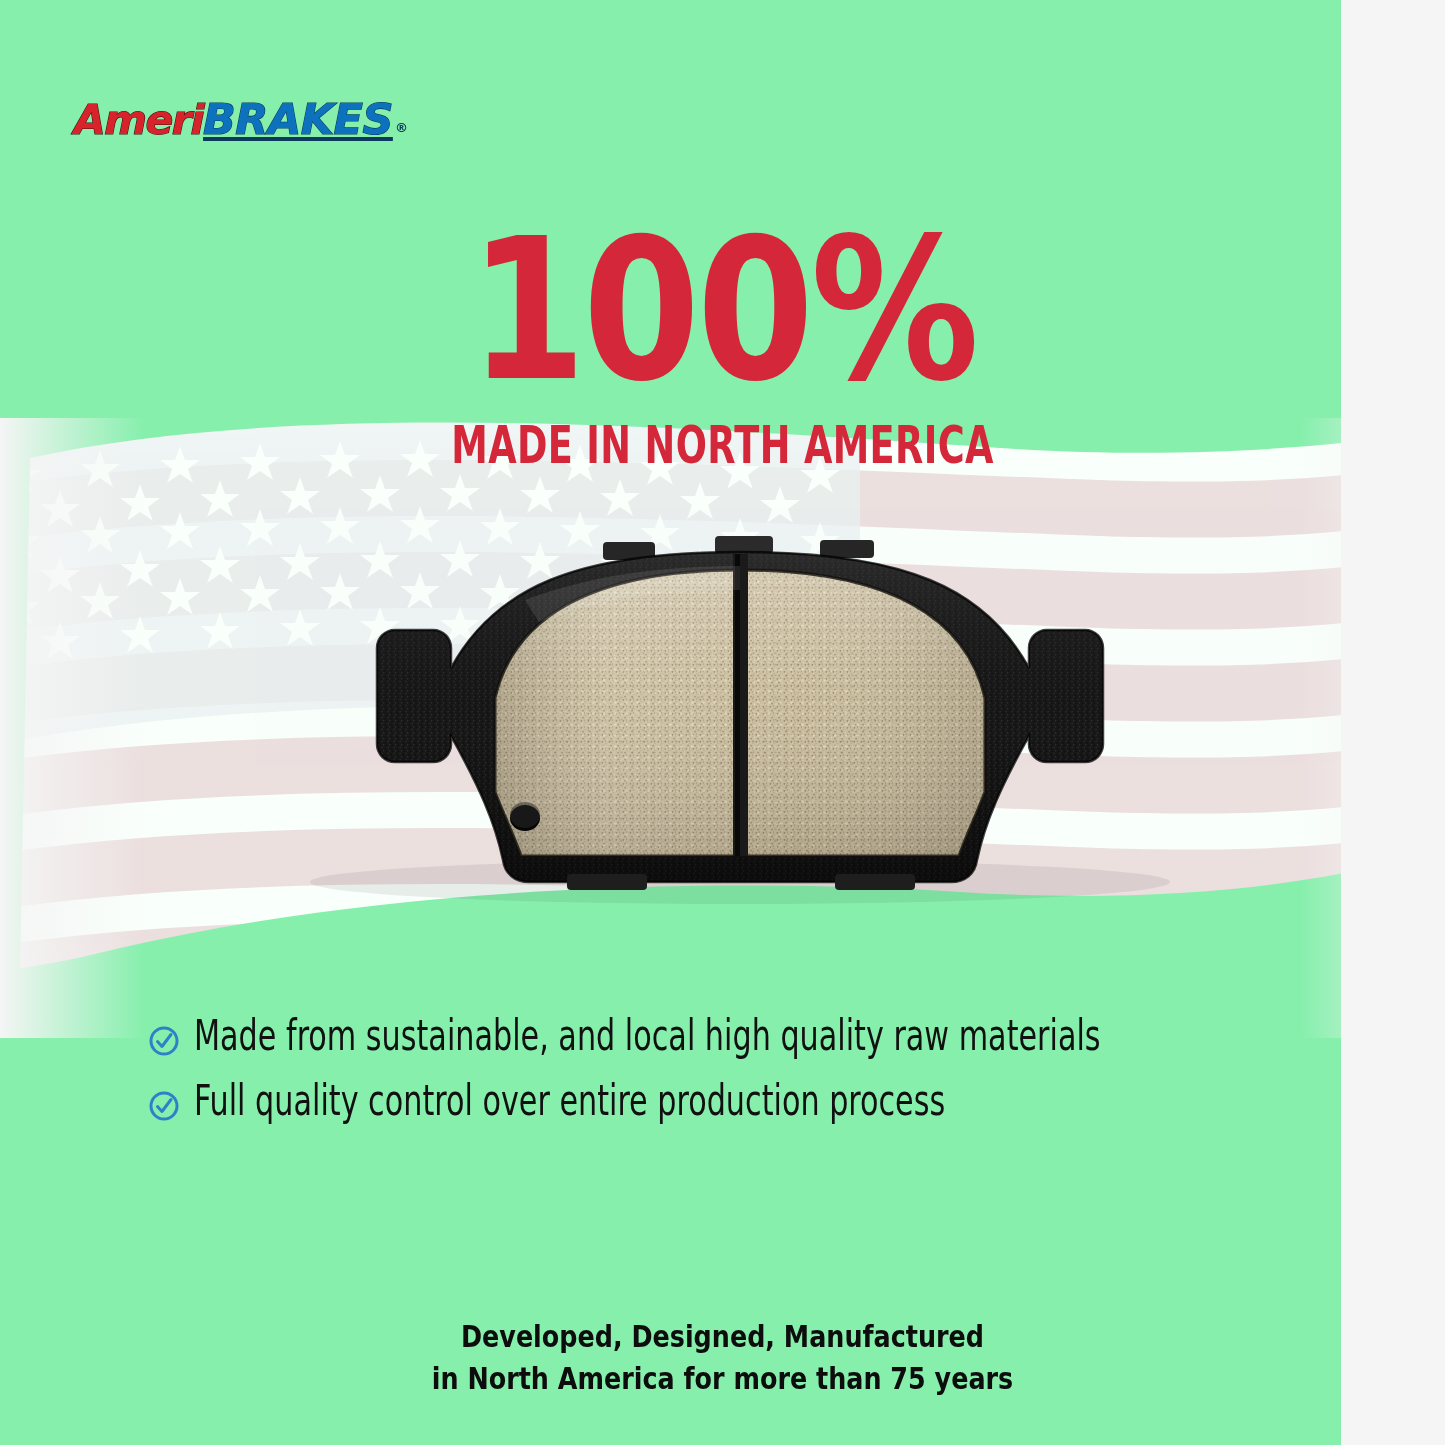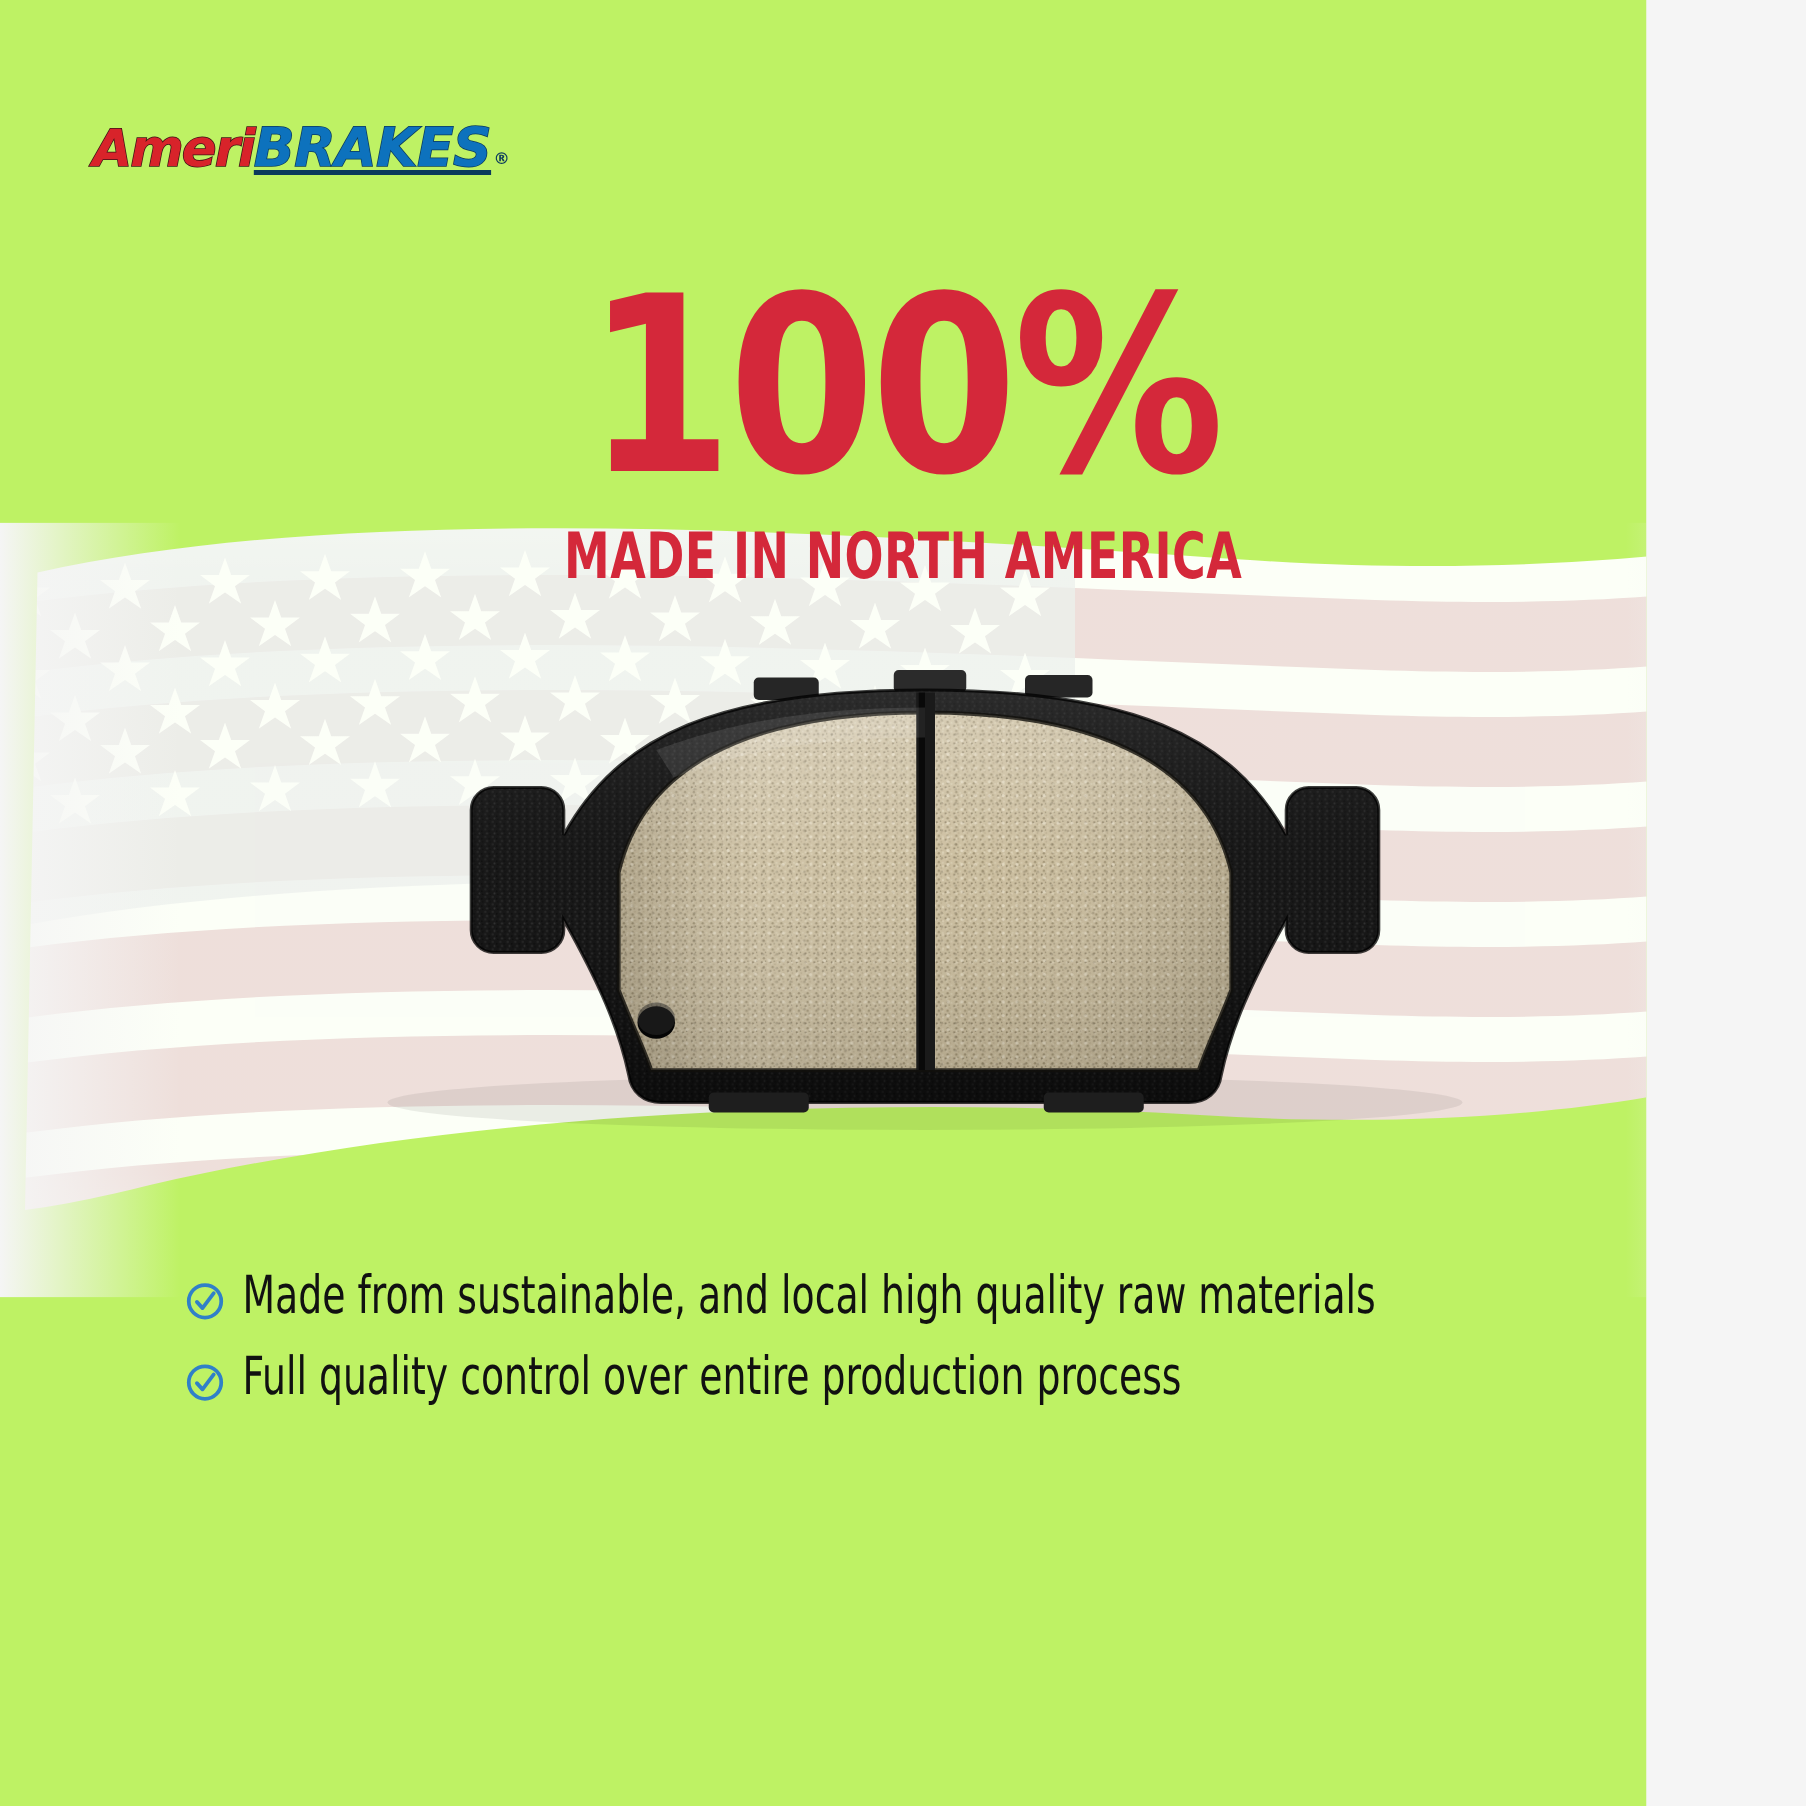--- a/index.html
+++ b/index.html
@@ -11,22 +11,23 @@
     height: 1445px;
     background: #f5f5f5;
     font-family: "Liberation Sans", sans-serif;
     overflow: hidden;
   }
 
   #page {
     position: relative;
     width: 1317px;
     height: 1445px;
-    background: #bef264;
+    background: #86efac;
     overflow: hidden;
+    padding-left: 24px;
   }
 
   
   #logo {
     position: absolute;
     left: 74px;
     top: 98px;
     display: flex;
     align-items: baseline;
     line-height: 1;
@@ -437,14 +438,18 @@
           <path d="M9.5,16.5 L14,21.5 L23,9.5" fill="none" stroke="#3080c8" stroke-width="3" stroke-linecap="round" stroke-linejoin="round"></path>
         </svg>
       </span>
       <span class="bullet-text">Full quality control over entire production process</span>
     </div>
 
 
 
   </div>
 
+  <div id="footer-block">
+    <div class="footer-line">Developed, Designed, Manufactured</div>
+    <div class="footer-line">in North America for more than 75 years</div>
+  </div>
 
 </div>
 
 </body></html>

